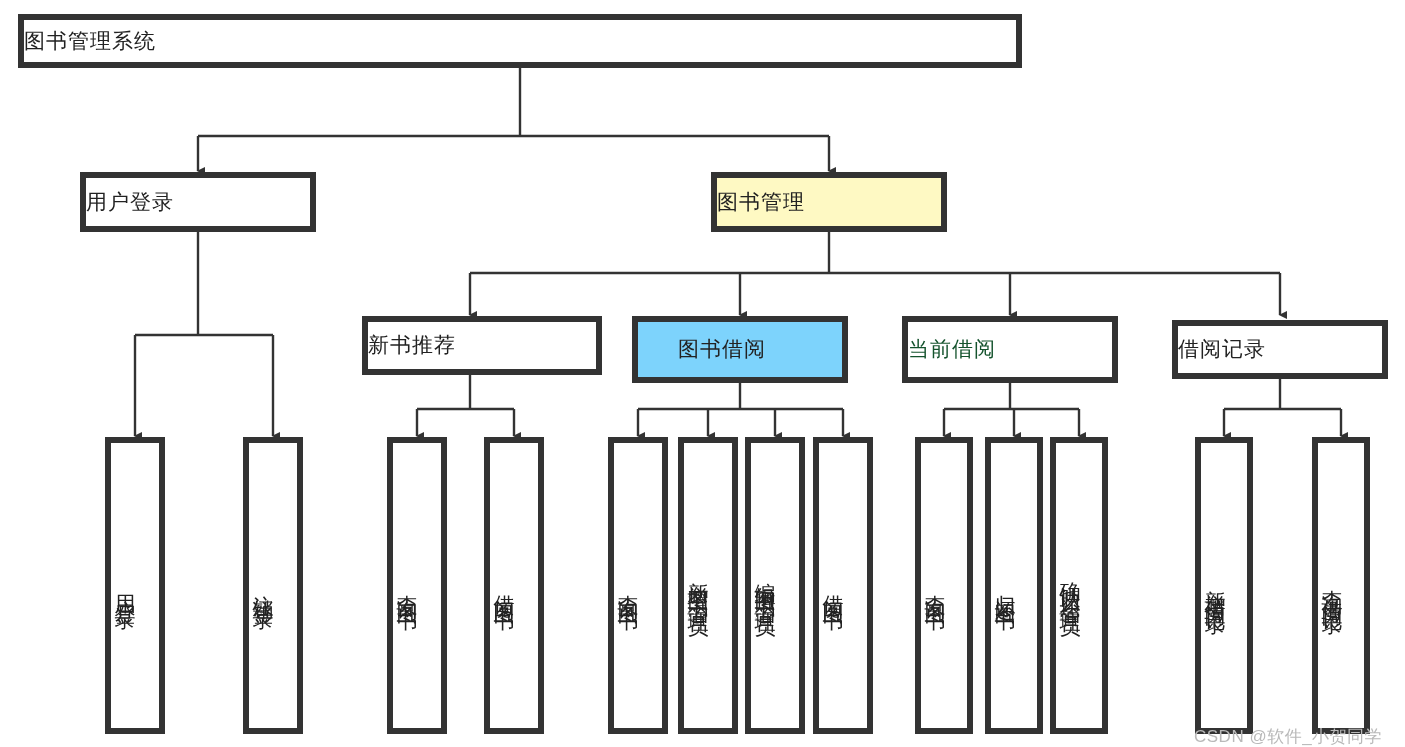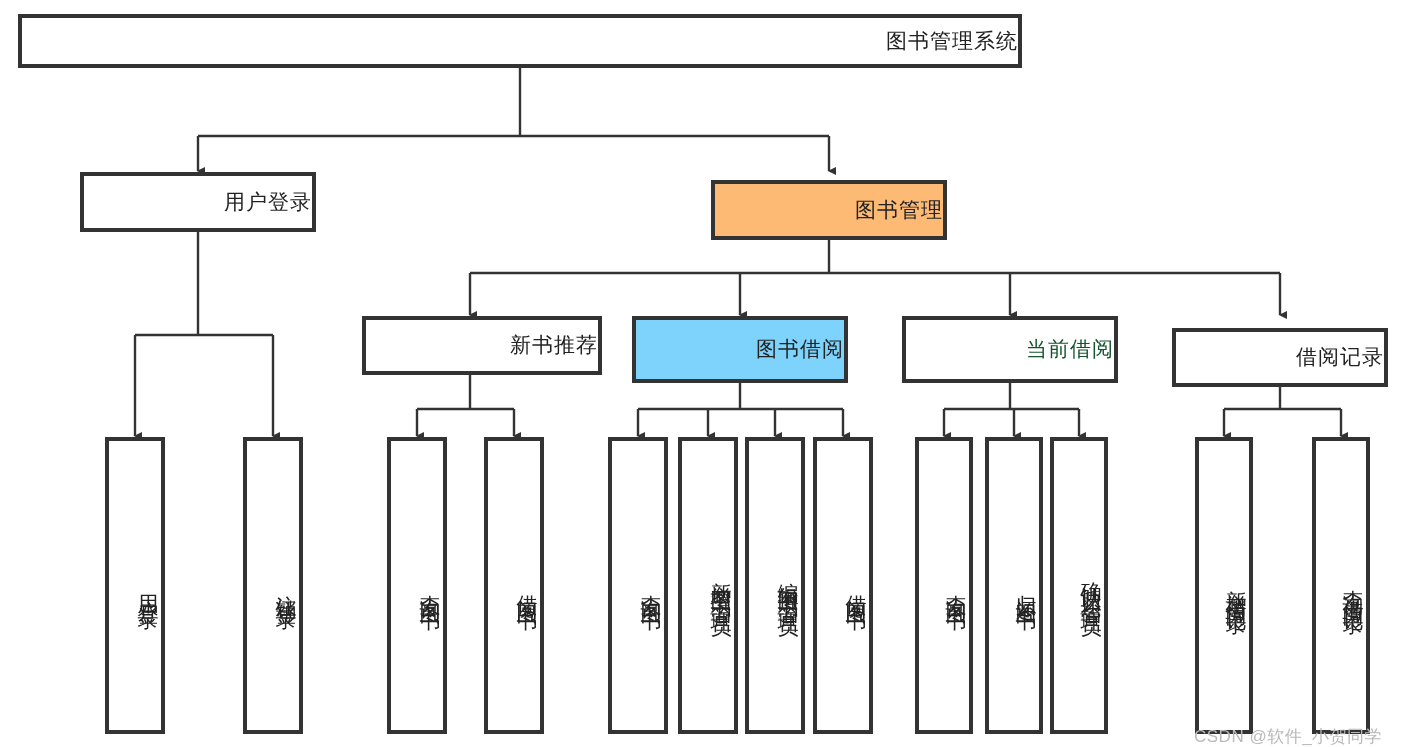--- a/index.html
+++ b/index.html
@@ -23,24 +23,24 @@
     left: 0;
     top: 0;
     width: 1405px;
     height: 747px;
     pointer-events: none;
   }
   .node {
     position: absolute;
     box-sizing: border-box;
     background: #ffffff;
-    border: 4px solid #8b5cf6;
+    border: 6px solid #8b5cf6;
     display: flex;
     align-items: center;
-    justify-content: flex-end;
+    justify-content: flex-start;
     color: #222222;
   }
   .node.horiz {
     font-size: 21px;
     letter-spacing: 1px;
   }
   .node.vert {
     font-size: 21px;
   }
   .node .label {
@@ -110,33 +110,33 @@
         <line x1="1341" y1="409" x2="1341" y2="436" stroke="#333333" stroke-width="2.4" marker-end="url(#arrowhead)"></line>
       </g>
   </svg>
   <div id="node-layer">
       <div class="node horiz" style="left: 18px; top: 14px; width: 1004px; height: 54px; border-color: rgb(51, 51, 51); background: rgb(255, 255, 255); color: rgb(34, 34, 34);">
         <span class="label">图书管理系统</span>
       </div>
       <div class="node horiz" style="left: 80px; top: 172px; width: 236px; height: 60px; border-color: rgb(51, 51, 51); background: rgb(255, 255, 255); color: rgb(34, 34, 34);">
         <span class="label">用户登录</span>
       </div>
-      <div class="node horiz" style="left: 711px; top: 180px; width: 236px; height: 60px; border-color: rgb(51, 51, 51); background: #fdba74; color: rgb(34, 34, 34);">
+      <div class="node horiz" style="left: 711px; top: 172px; width: 236px; height: 60px; border-color: rgb(51, 51, 51); background: #fef9c3; color: rgb(34, 34, 34);">
         <span class="label">图书管理</span>
       </div>
       <div class="node horiz" style="left: 362px; top: 316px; width: 240px; height: 59px; border-color: rgb(51, 51, 51); background: rgb(255, 255, 255); color: rgb(34, 34, 34);">
         <span class="label">新书推荐</span>
       </div>
       <div class="node horiz" style="left: 632px; top: 316px; width: 216px; height: 67px; border-color: rgb(51, 51, 51); background: #7dd3fc; color: rgb(34, 34, 34); padding-left: 40px;">
         <span class="label">图书借阅</span>
       </div>
       <div class="node horiz" style="left: 902px; top: 316px; width: 216px; height: 67px; border-color: rgb(51, 51, 51); background: rgb(255, 255, 255); color: #14532d;">
         <span class="label">当前借阅</span>
       </div>
-      <div class="node horiz" style="left: 1172px; top: 328px; width: 216px; height: 59px; border-color: rgb(51, 51, 51); background: rgb(255, 255, 255); color: rgb(34, 34, 34);">
+      <div class="node horiz" style="left: 1172px; top: 320px; width: 216px; height: 59px; border-color: rgb(51, 51, 51); background: rgb(255, 255, 255); color: rgb(34, 34, 34);">
         <span class="label">借阅记录</span>
       </div>
       <div class="node vert" style="left: 105px; top: 437px; width: 60px; height: 297px; border-color: rgb(51, 51, 51); background: rgb(255, 255, 255); color: rgb(34, 34, 34);">
         <span class="label">用户登录</span>
       </div>
       <div class="node vert" style="left: 243px; top: 437px; width: 60px; height: 297px; border-color: rgb(51, 51, 51); background: rgb(255, 255, 255); color: rgb(34, 34, 34);">
         <span class="label">注销登录</span>
       </div>
       <div class="node vert" style="left: 387px; top: 437px; width: 60px; height: 297px; border-color: rgb(51, 51, 51); background: rgb(255, 255, 255); color: rgb(34, 34, 34);">
         <span class="label">查询图书</span>

